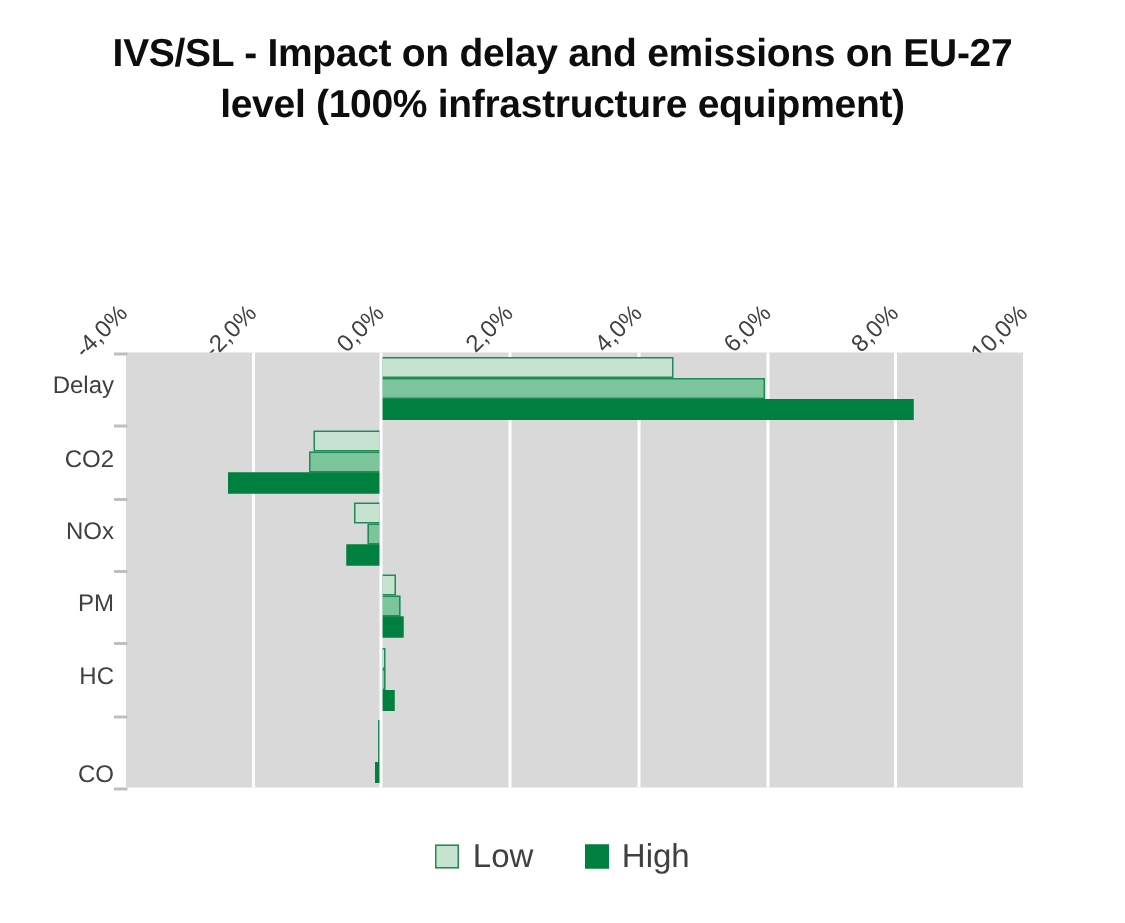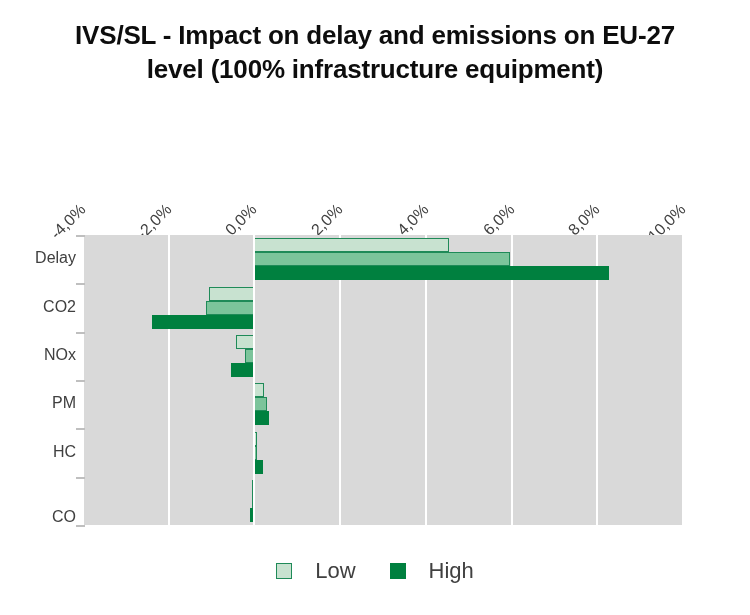--- a/index.html
+++ b/index.html
@@ -57,21 +57,21 @@
     position:absolute;font-size:16px;color:#404040;white-space:nowrap;
     transform:rotate(-45deg);transform-origin:100% 50%;
     text-align:right;
   }
 
   
   .legend{
     position:absolute;left:0;right:0;top:558px;
     display:flex;justify-content:center;align-items:center;gap:34px;
   }
-  .legend-item{display:flex;align-items:center;gap:23px;}
+  .legend-item{display:flex;align-items:center;gap:9px;}
   .legend-swatch{width:16px;height:16px;box-sizing:border-box;}
   .legend-swatch.low{background:#c8e2d0;border:1.4px solid #1f8a58;}
   .legend-swatch.medium{background:#7cc49b;border:1.4px solid #1f8a58;}
   .legend-swatch.high{background:#00803f;border:1.4px solid #00803f;}
   .legend-label{font-size:22px;color:#404040;}
 </style>
 </head>
 <body>
 
 <div class="chart-root">

